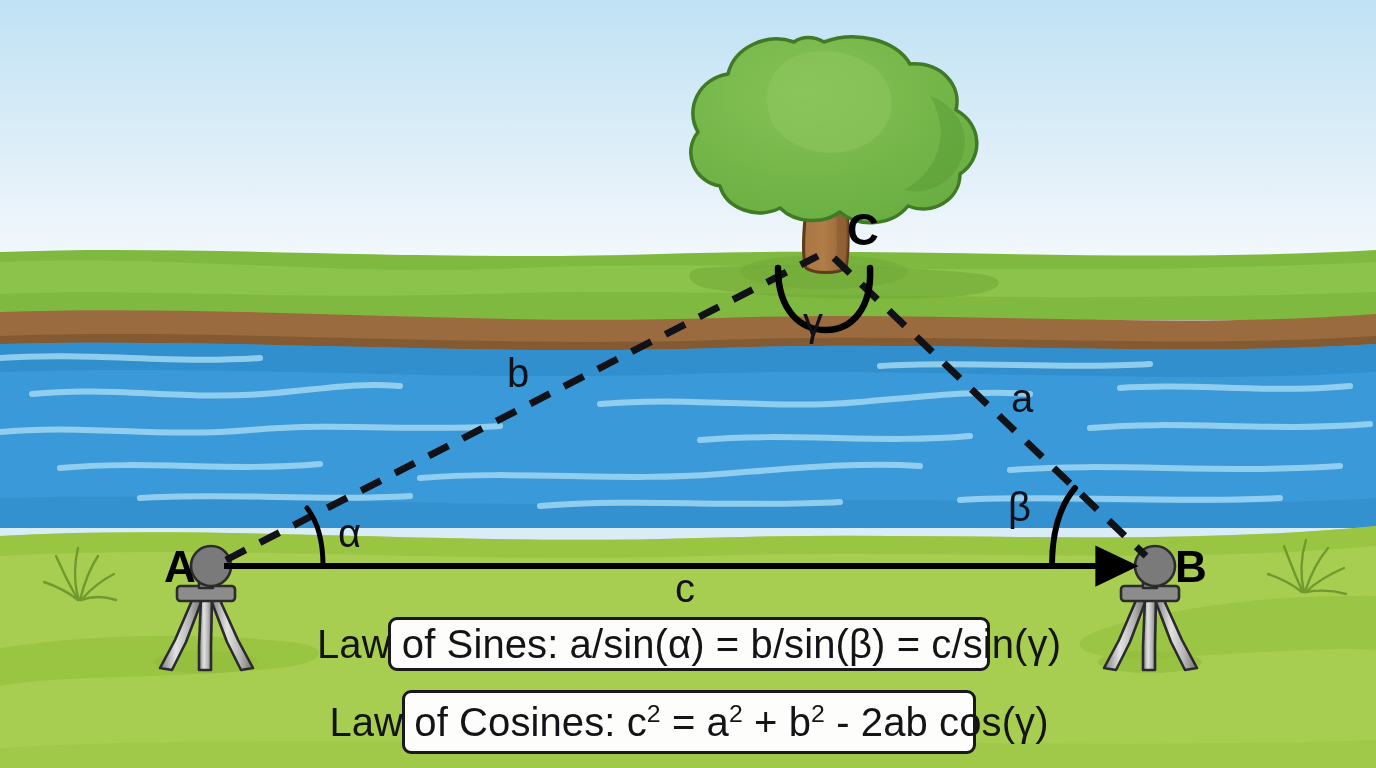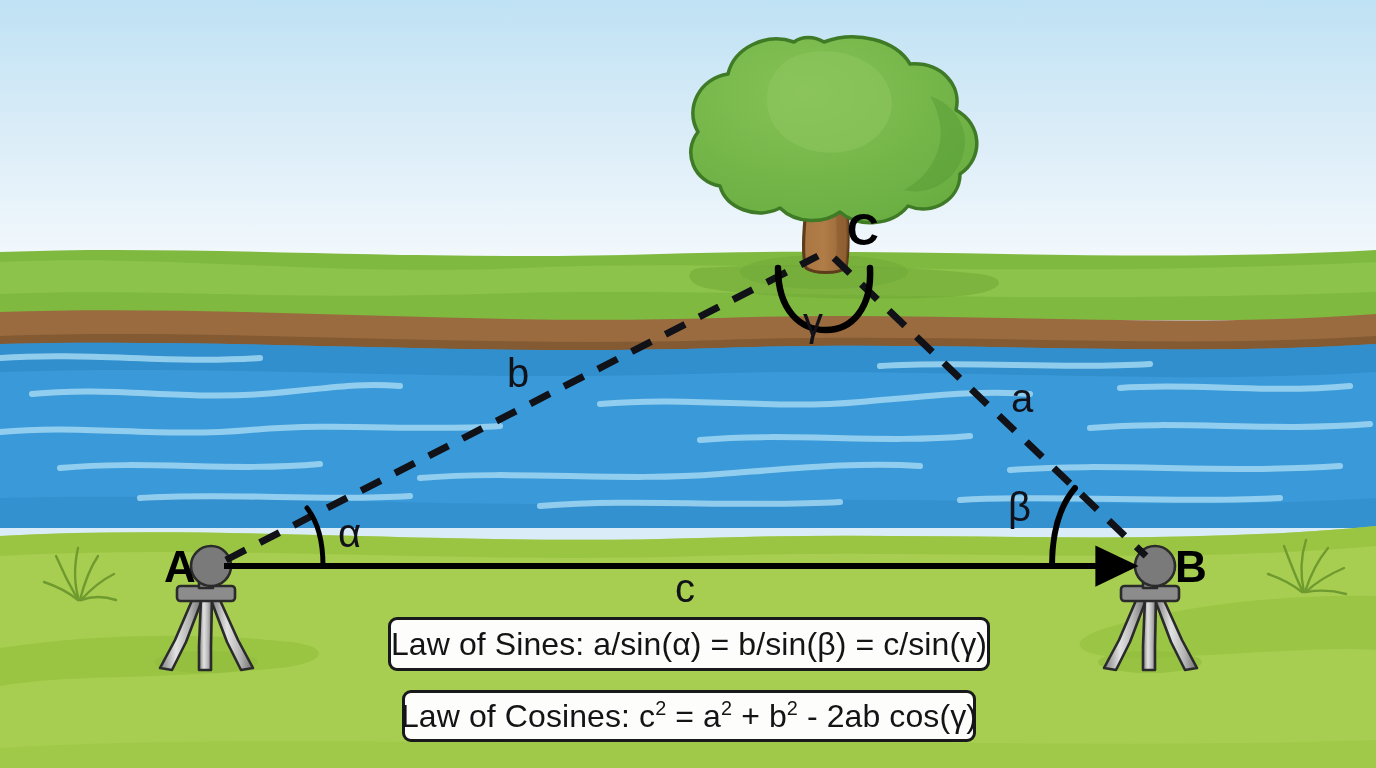--- a/index.html
+++ b/index.html
@@ -50,31 +50,31 @@
   .formula-box {
     position: absolute;
     background: #fdfdfb;
     border: 3px solid #19191b;
     border-radius: 9px;
     display: flex;
     align-items: center;
     justify-content: center;
     box-sizing: border-box;
     color: #141417;
-    font-size: 32px;
+    font-size: 40px;
     letter-spacing: 0.1px;
     white-space: nowrap;
   }
   .formula-box sup {
     font-size: 0.62em;
     vertical-align: super;
     line-height: 0;
   }
   #formula-sines { left: 388px; top: 617px; width: 602px; height: 54px; }
-  #formula-cosines { left: 402px; top: 690px; width: 574px; height: 52px; }
+  #formula-cosines { left: 402px; top: 690px; width: 574px; height: 64px; }
 </style>
 </head>
 <body>
 
 <div id="scene">
 
   <svg class="layer" viewBox="0 0 1376 768">
     <defs>
       <linearGradient id="skyGrad" x1="0" y1="0" x2="0" y2="1">
         <stop offset="0%" stop-color="#bfe2f4"></stop>

